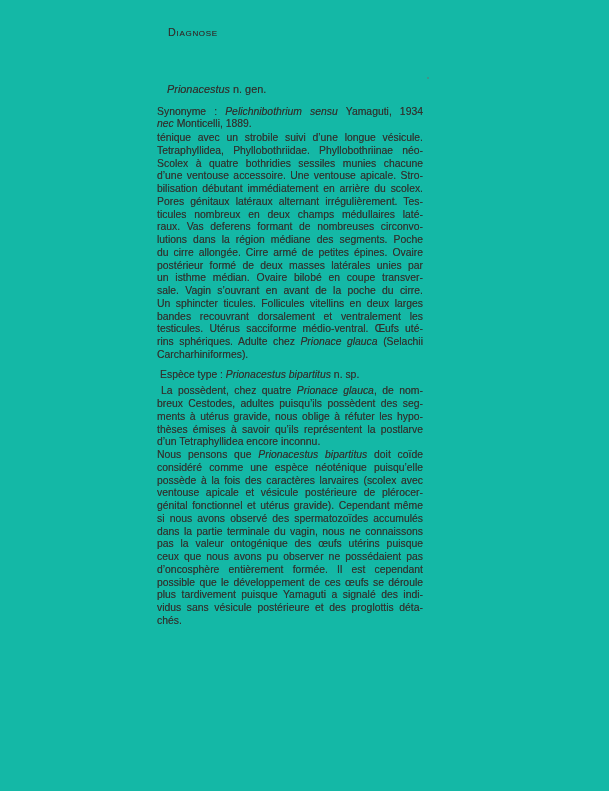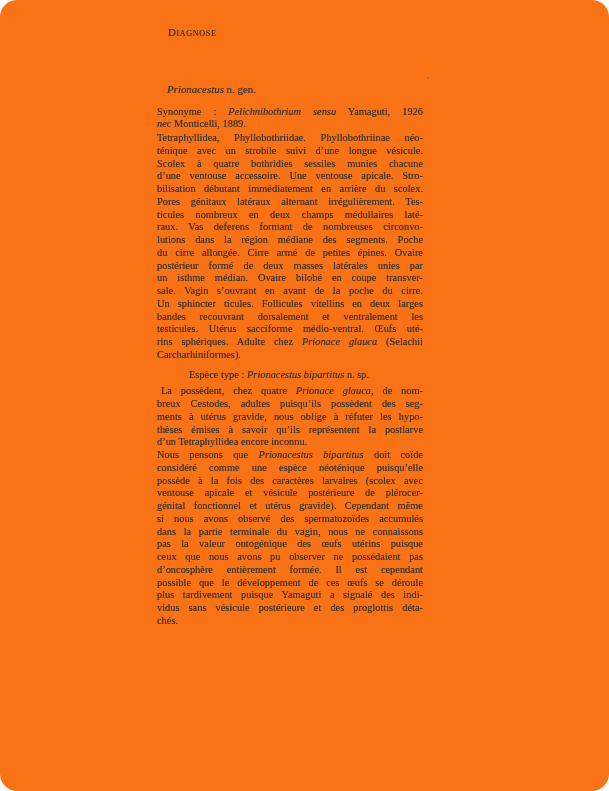--- a/index.html
+++ b/index.html
@@ -1,23 +1,22 @@
 <!DOCTYPE html>
 <html><head>
 <meta charset="utf-8">
 <style>
   html,body{margin:0;padding:0;background:#ffffff;}
   .page{
     position:relative;
     width:609px;height:791px;
-    background:#f97316;
+    background:#14b8a6;
     overflow:hidden;
-    font-family:Liberation Serif, serif;
+    font-family:Liberation Sans, sans-serif;
     color:#33312e;
-    border-radius:17px;
   }
   .text-column{
     position:absolute;
     left:157px;top:26px;width:266px;
     font-size:10.4px;
     line-height:12.75px;
     text-shadow:0 0 0.55px rgba(45,42,38,0.55);
   }
   .blk{margin:0;}
   .line{
@@ -29,21 +28,21 @@
   .line.last{text-align-last:left;}
   em{font-style:italic;}
   
   .blk-heading-sc{margin-left:11px;font-variant:small-caps;letter-spacing:0.7px;font-size:10.8px;}
   .blk-heading-sc .line{text-align:left;text-align-last:left;}
   .blk-genus{margin-top:5px;margin-left:10px;font-size:10.9px;}
   .blk-genus .line{text-align:left;text-align-last:left;margin-top:44px;}
   .blk-synonyme{margin-top:10px;}
   .blk-diagnosis{margin-top:1px;}
   .blk-type{margin-top:7px;text-indent:3px;}
-  .blk-type .line{text-align:left;text-align-last:left;margin-left:29px;}
+  .blk-type .line{text-align:left;text-align-last:left;}
   .blk-discovery{margin-top:4px;}
   .blk-discovery .line:first-child{text-indent:4px;}
   .blk-discussion{margin-top:0;}
   .speck{
     position:absolute;
     width:2px;height:2px;border-radius:50%;
     background:#6f6c67;opacity:0.6;
   }
 </style>
 </head>
@@ -51,26 +50,26 @@
 
 <div class="page">
   <div class="text-column">
       <div class="blk blk-heading-sc">
         <div class="line last"><span>Diagnose</span></div>
       </div>
       <div class="blk blk-genus">
         <div class="line last"><em>Prionacestus</em><span> n. gen.</span></div>
       </div>
       <div class="blk blk-synonyme">
-        <div class="line"><span>Synonyme : </span><em>Pelichnibothrium sensu</em><span> Yamaguti, 1926</span></div>
+        <div class="line"><span>Synonyme : </span><em>Pelichnibothrium sensu</em><span> Yamaguti, 1934</span></div>
         <div class="line last"><em>nec</em><span> Monticelli, 1889.</span></div>
       </div>
       <div class="blk blk-diagnosis">
+        <div class="line"><span>ténique avec un strobile suivi d’une longue vésicule.</span></div>
         <div class="line"><span>Tetraphyllidea, Phyllobothriidae. Phyllobothriinae néo-</span></div>
-        <div class="line"><span>ténique avec un strobile suivi d’une longue vésicule.</span></div>
         <div class="line"><span>Scolex à quatre bothridies sessiles munies chacune</span></div>
         <div class="line"><span>d’une ventouse accessoire. Une ventouse apicale. Stro-</span></div>
         <div class="line"><span>bilisation débutant immédiatement en arrière du scolex.</span></div>
         <div class="line"><span>Pores génitaux latéraux alternant irrégulièrement. Tes-</span></div>
         <div class="line"><span>ticules nombreux en deux champs médullaires laté-</span></div>
         <div class="line"><span>raux. Vas deferens formant de nombreuses circonvo-</span></div>
         <div class="line"><span>lutions dans la région médiane des segments. Poche</span></div>
         <div class="line"><span>du cirre allongée. Cirre armé de petites épines. Ovaire</span></div>
         <div class="line"><span>postérieur formé de deux masses latérales unies par</span></div>
         <div class="line"><span>un isthme médian. Ovaire bilobé en coupe transver-</span></div>

